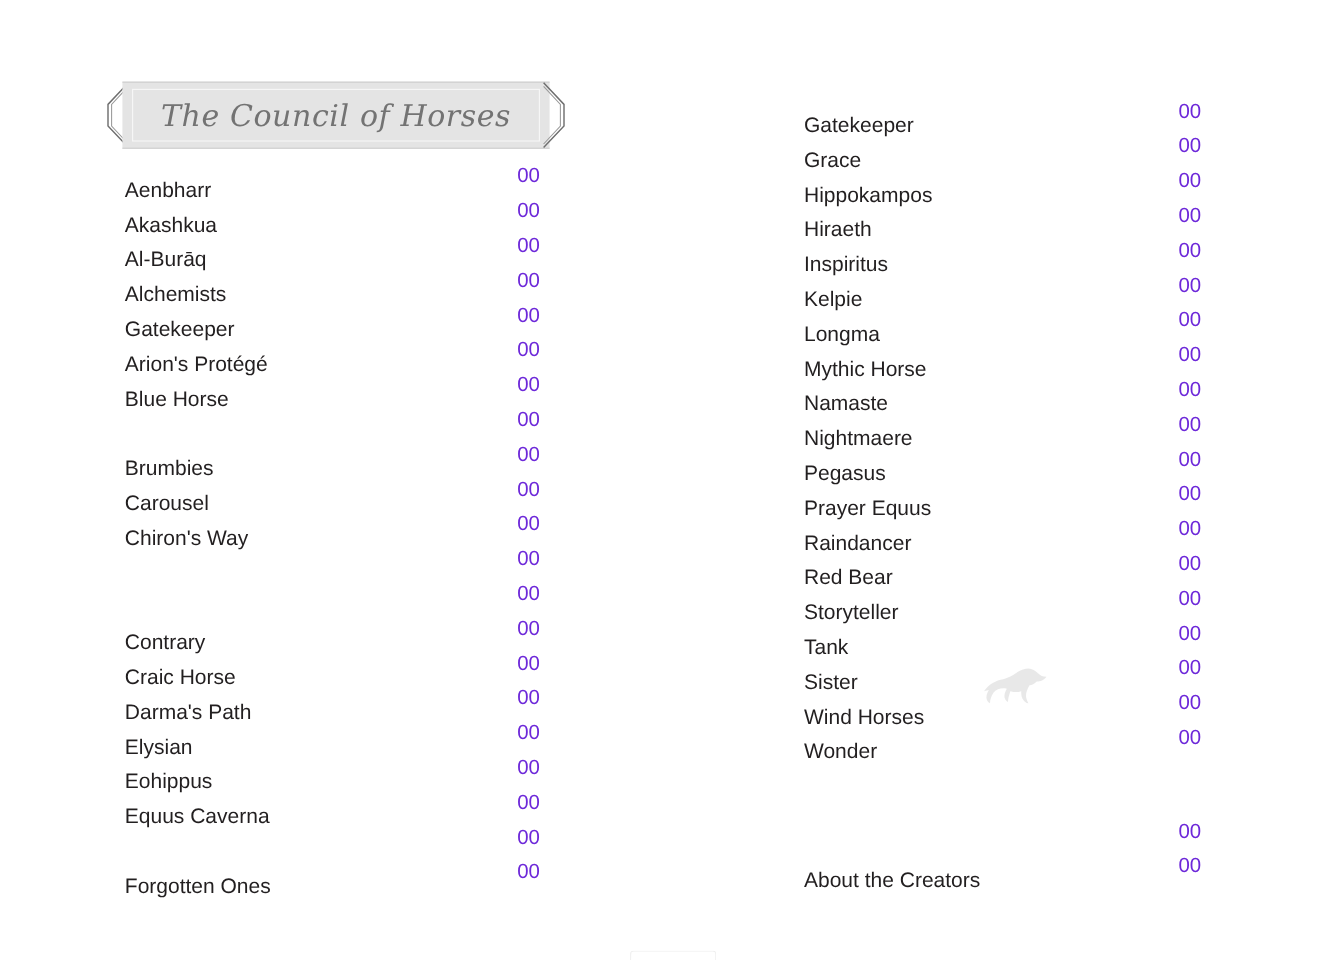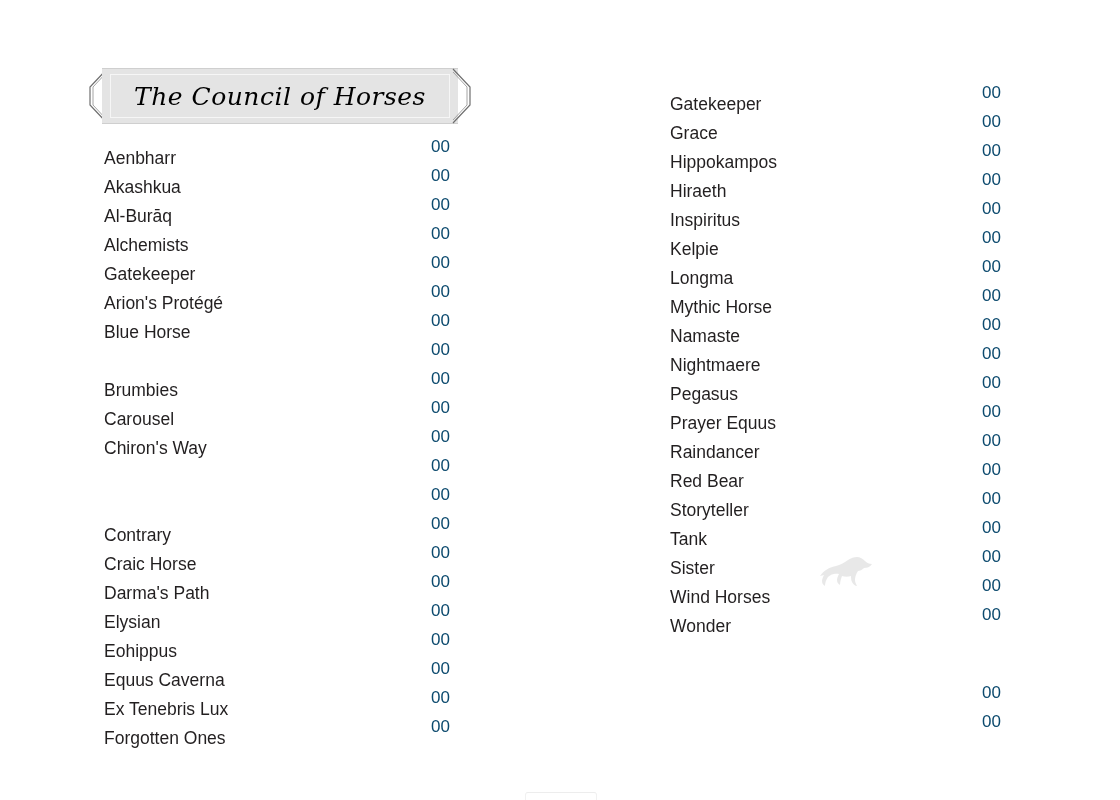--- a/index.html
+++ b/index.html
@@ -58,21 +58,21 @@
     top: 0;
     width: 356px;
     height: 56px;
     display: flex;
     align-items: center;
     justify-content: center;
     font-family: "DejaVu Serif", serif;
     font-style: italic;
     font-size: 25px;
     letter-spacing: 0.5px;
-    color: #000000;
+    color: #737373;
     white-space: nowrap;
   }
   .banner-flag {
     position: absolute;
     top: 0;
     width: 22px;
     height: 56px;
   }
   .banner-flag.left { left: 0; }
   .banner-flag.right { right: 0; }
@@ -104,21 +104,21 @@
     position: absolute;
     left: 18px;
     top: 0;
     margin-top: 12px;
   }
   .entry .page-num {
     position: absolute;
     left: 345px;
     top: 0;
     font-size: 17px;
-    color: #0c4a6e;
+    color: #6d28d9;
   }
   .col-right .entry .label { left: 18px; }
   .col-right .entry .page-num { left: 330px; }
 
   .entries-left { position: absolute; left: 0; top: 132px; width: 400px; }
   .entries-right { position: absolute; left: 0; top: 78px; width: 400px; }
 
   
   .backmatter { position: absolute; left: 0; top: 678px; width: 400px; }
 
@@ -238,21 +238,20 @@
         </div>
         <div class="entry">
           <span class="label">Eohippus</span>
           <span class="page-num">00</span>
         </div>
         <div class="entry">
           <span class="label">Equus Caverna</span>
           <span class="page-num">00</span>
         </div>
         <div class="entry">
-          <span class="label">Ex Tenebris Lux</span>
           <span class="page-num">00</span>
         </div>
         <div class="entry">
           <span class="label">Forgotten Ones</span>
           <span class="page-num">00</span>
         </div>
       </div>
   </div>
 
   <div class="col col-right">
@@ -339,19 +338,20 @@
       <svg width="58" height="34" viewBox="0 0 58 34">
         <path d="M2 22 C6 16 12 13 18 12 C22 11 26 9 30 6 C33 4 36 3 39 3 C42 3 45 5 47 7 C49 9 51 10 54 10 C52 13 49 14 46 14 C44 16 42 17 40 17 C38 20 37 23 37 26 C37 28 38 30 39 32 C37 32 35 30 34 28 C33 26 33 24 33 22 C30 23 27 23 24 22 C23 25 22 28 22 31 C20 30 19 28 19 26 C19 24 20 22 21 20 C17 19 13 20 10 23 C8 26 7 29 7 32 C5 31 4 29 4 27 C4 25 5 23 6 21 Z" fill="#9a9a9a"></path>
       </svg>
     </div>
 
     <div class="backmatter" id="backmatter-entries">
         <div class="entry">
           <span class="page-num">00</span>
         </div>
         <div class="entry">
+          <span class="label">About the Creators</span>
           <span class="page-num">00</span>
         </div>
       </div>
   </div>
 
   <div class="page-edge"></div>
 </div>
 
 </body></html>

